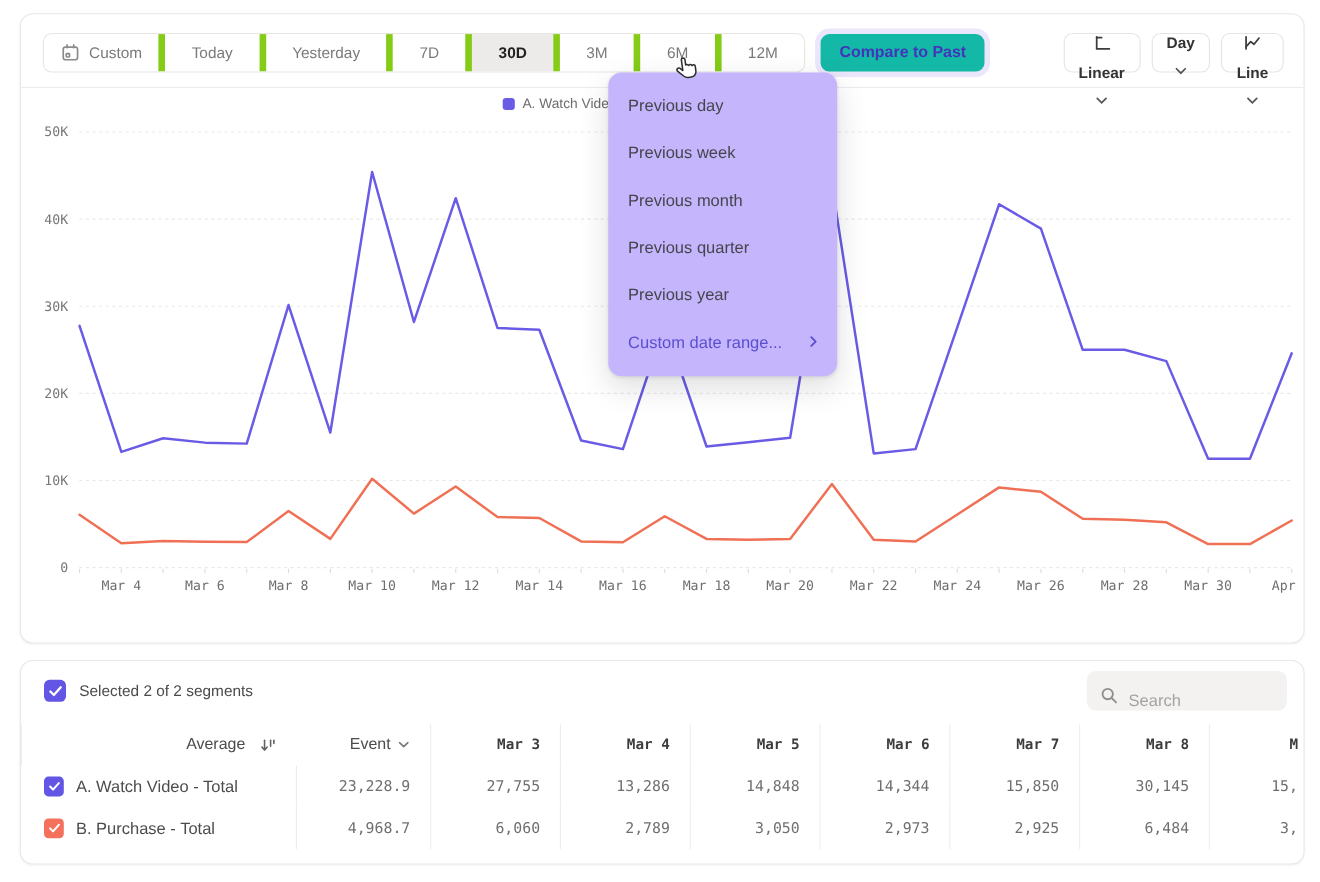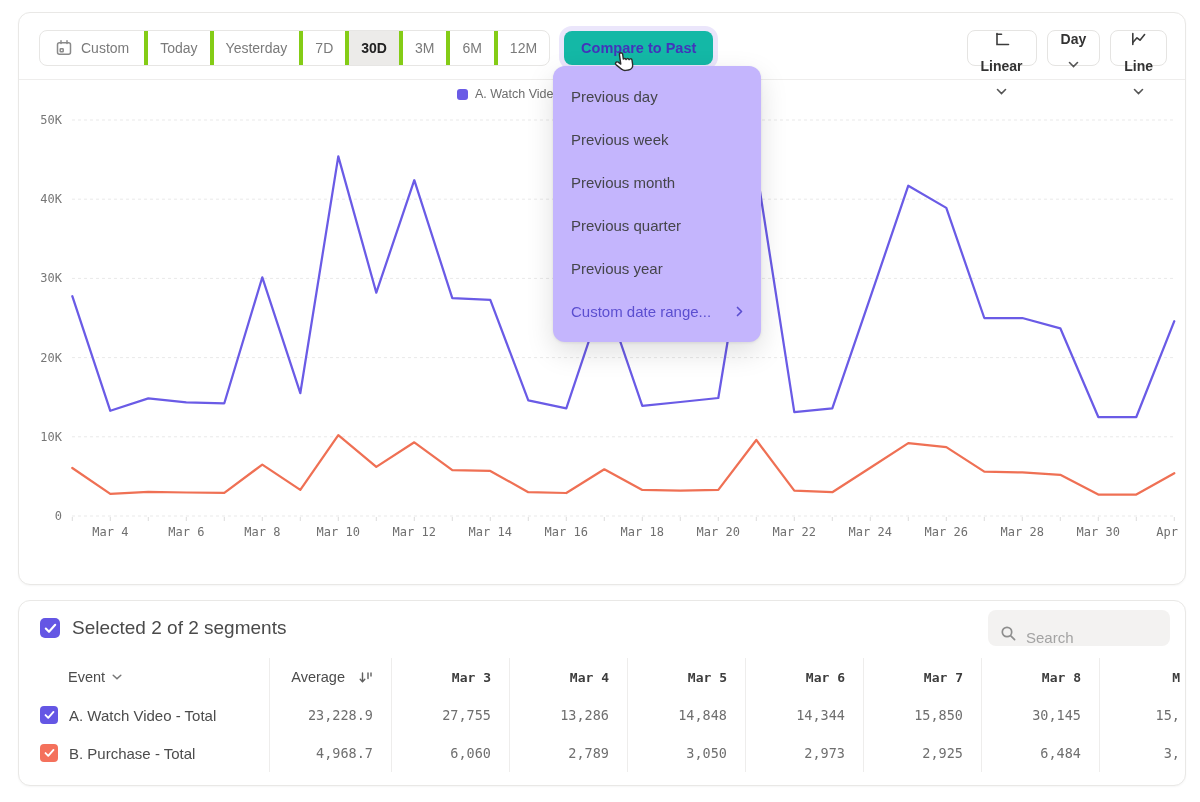--- a/index.html
+++ b/index.html
@@ -6,22 +6,22 @@
   html,body { width:1200px; height:802px; background:#fff; overflow:hidden;
     font-family:"Liberation Sans", sans-serif; }
   .card { position:absolute; background:#fff; border:1px solid #e9e8e6; border-radius:12px;
     box-shadow:0 1px 2px rgba(20,20,20,.04); }
   .chart-card { left:18px; top:12px; width:1168px; height:573px; }
   .table-card { left:18px; top:600px; width:1168px; height:186px; }
 
   
   .toolbar { position:absolute; left:20px; right:18px; top:17px; height:36px; display:flex; align-items:center; }
   .range-group { display:flex; height:36px; border:1px solid #e7e6e4; border-radius:8px; overflow:hidden; background:#fff; }
-  .range-btn { display:flex; align-items:center; gap:8px; padding:0 12px; font-size:14px; color:#7a7a7a;
-    background:none; border:none; border-left:4px solid #84cc16; font-family:inherit; cursor:pointer; white-space:nowrap; }
+  .range-btn { display:flex; align-items:center; gap:8px; padding:0 24px; font-size:14px; color:#7a7a7a;
+    background:none; border:none; border-left:6px solid #84cc16; font-family:inherit; cursor:pointer; white-space:nowrap; }
   .range-btn.first { border-left:none; padding:0 15px; }
   .range-btn.selected { background:#ecebe9; color:#222; font-weight:700; }
   .compare-btn { margin-left:14px; height:34px; padding:0 17px; border:none; border-radius:8px;
     background:#14b8a6; color:#4334bb; font-weight:700; font-size:14.5px; font-family:inherit;
     box-shadow:0 0 0 5px #ebe6fb; cursor:pointer; }
   .flex-spacer { flex:1; }
   .ctrl-btn { height:36px; padding:0 13px; display:flex; align-items:center; gap:8px; margin-left:10px;
     border:1px solid #e5e4e2; border-radius:8px; background:#fff; font-size:14px; font-weight:600; color:#333;
     font-family:inherit; cursor:pointer;flex-direction:column; }
   .toolbar-divider { position:absolute; left:0; right:0; top:66px; height:1px; background:#eeedec; }
@@ -37,21 +37,21 @@
     border-radius:12px; box-shadow:0 1px 3px rgba(0,0,0,.08), 0 10px 28px rgba(0,0,0,.13); z-index:10; }
   .menu-item { height:43px; display:flex; align-items:center; justify-content:space-between;
     padding:0 18px; font-size:15px; color:#45454b; cursor:pointer; }
   .menu-item.custom { color:#5b4ed0; }
 
   .cursor { position:absolute; left:611px; top:50px; width:26px; height:26px; z-index:30; transform:rotate(-8deg); }
 
   
   .seg-header { position:absolute; top:9px; left:21px; right:15px; height:36px; display:flex; align-items:center; }
   .checkbox { width:20px; height:20px; border-radius:5px; display:flex; align-items:center; justify-content:center; cursor:pointer; flex:none; }
-  .seg-label { margin-left:12px; font-size:19px; color:#4a4a4a; }
+  .seg-label { margin-left:12px; font-size:14px; color:#4a4a4a; }
   .search-box { margin-left:auto; width:182px; height:36px; background:#f3f2f1; border-radius:8px;
     display:flex; align-items:flex-end; padding:0 12px; gap:9px; }
   .search-box input { border:none; background:transparent; outline:none; font-size:15px; color:#444; width:100%;
     font-family:inherit; }
   .search-box input::placeholder { color:#a3a3a3; }
 
   .grid { position:absolute; left:0; top:57px; width:1164px; display:grid;
     grid-template-columns:250px 122px repeat(6,118px) 84px; grid-auto-rows:38px; }
   .cell { display:flex; align-items:center; font-size:14px; }
   .cell.vline { border-left:1px solid #eeedec; }
@@ -244,33 +244,33 @@
     <span class="seg-label">Selected 2 of 2 segments</span>
     <div class="search-box">
       <span><svg width="17" height="17" viewBox="0 0 17 17" fill="none" stroke="#8e8e8e" stroke-width="1.7" stroke-linecap="round">
             <circle cx="7" cy="7" r="4.7"></circle>
             <line x1="10.8" y1="10.8" x2="14.6" y2="14.6"></line>
           </svg></span>
       <input type="text" placeholder="Search" style="">
     </div>
   </div>
   <div class="grid" id="table">
-      <div class="cell h-txt event-h">
-        <span>Event</span>
-        <svg width="10" height="6" viewBox="0 0 10 6" fill="none" stroke="#777" stroke-width="1.5" stroke-linecap="round">
-          <polyline points="1.2,1.2 5,4.8 8.8,1.2"></polyline>
-        </svg>
-      </div>
       <div class="cell num vline h-txt">
         <span style="margin-right:7px">Average</span>
         <svg width="14" height="13" viewBox="0 0 14 13" fill="none" stroke="#5f5f5f" stroke-width="1.4" stroke-linecap="round" stroke-linejoin="round">
           <path d="M3.5 2 v8.5"></path>
           <polyline points="1.2,8.2 3.5,10.8 5.8,8.2"></polyline>
           <path d="M9 2 v5.5"></path>
           <path d="M12 2 v3"></path>
+        </svg>
+      </div>
+      <div class="cell h-txt event-h">
+        <span>Event</span>
+        <svg width="10" height="6" viewBox="0 0 10 6" fill="none" stroke="#777" stroke-width="1.5" stroke-linecap="round">
+          <polyline points="1.2,1.2 5,4.8 8.8,1.2"></polyline>
         </svg>
       </div>
       <div class="cell num vline h-date">Mar 3</div>
       <div class="cell num vline h-date">Mar 4</div>
       <div class="cell num vline h-date">Mar 5</div>
       <div class="cell num vline h-date">Mar 6</div>
       <div class="cell num vline h-date">Mar 7</div>
       <div class="cell num vline h-date">Mar 8</div>
       <div class="cell num vline h-date cut">M</div>
       <div class="cell label">

